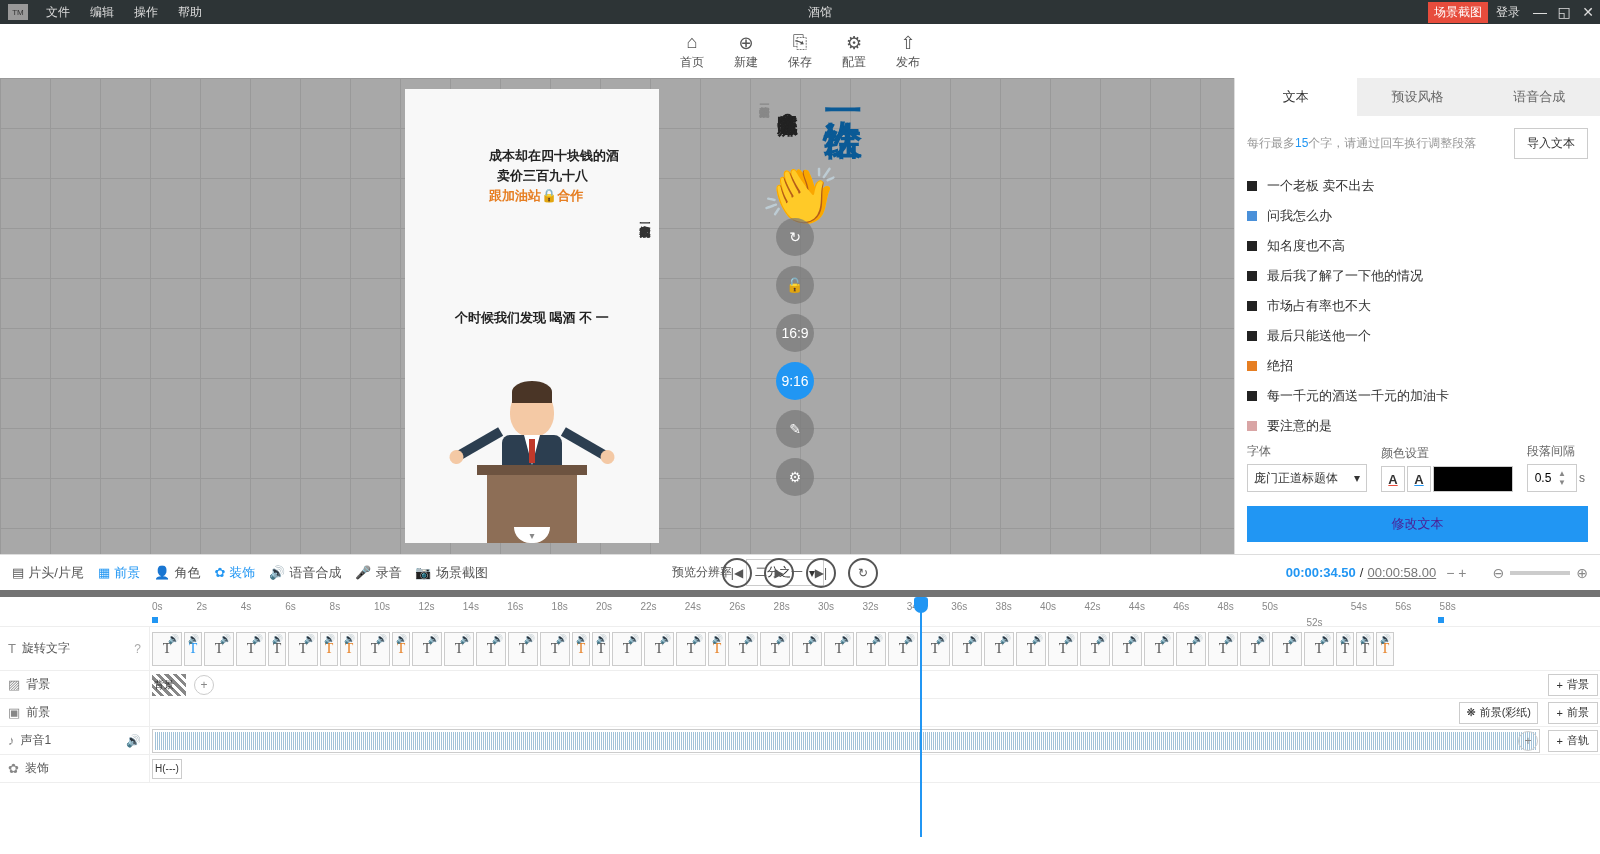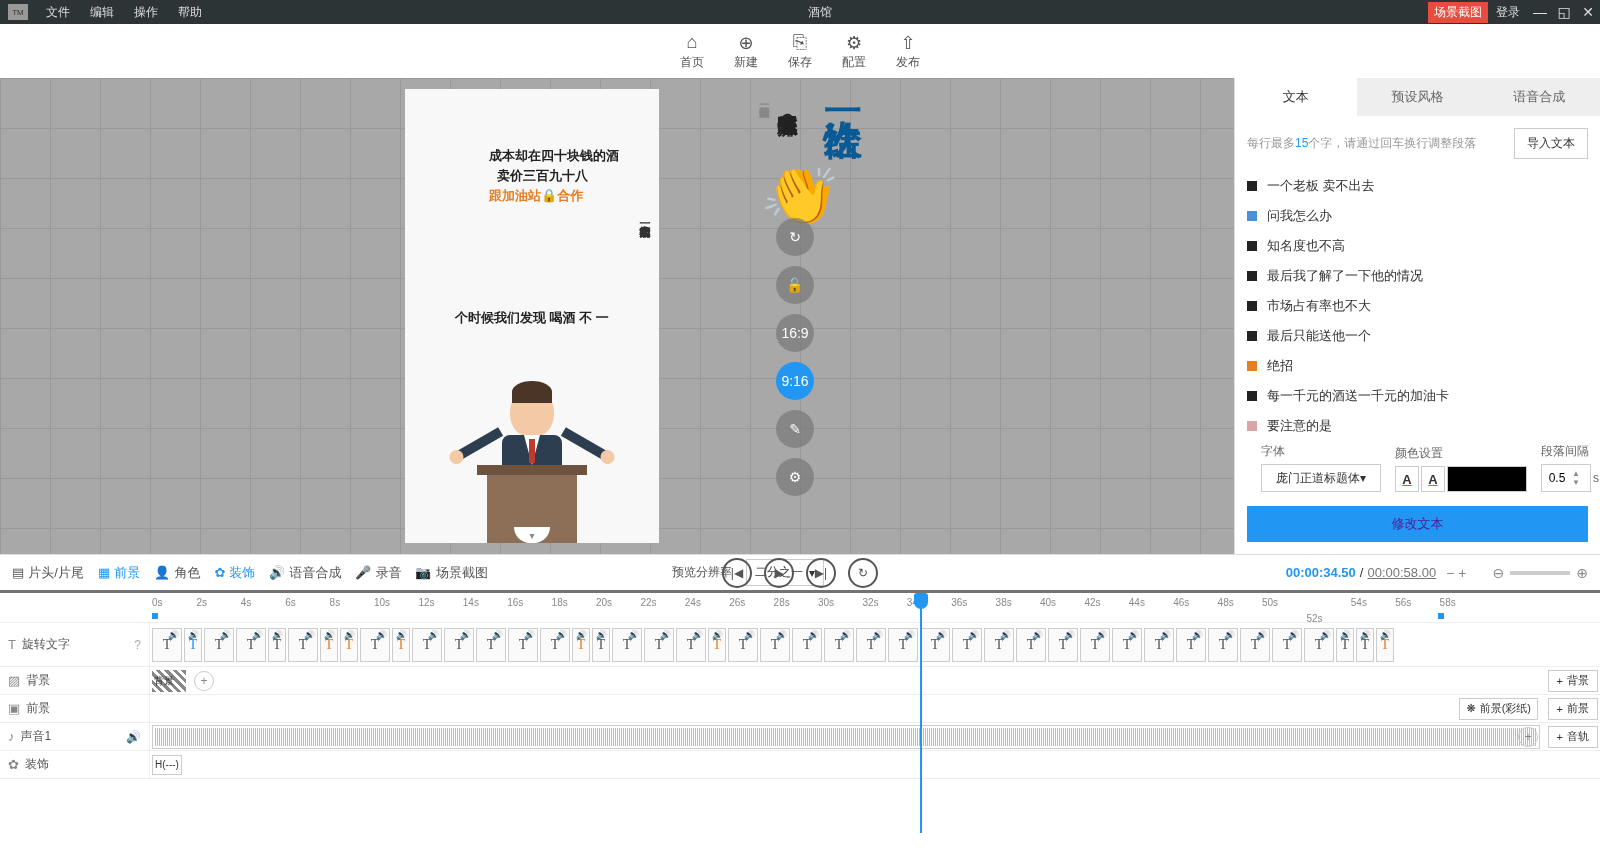--- a/index.html
+++ b/index.html
@@ -60,24 +60,24 @@
 .tabs { display: flex; height: 38px; text-align: center; }
 .tab { flex: 1; display: flex; align-items: center; justify-content: center; background: #eee; cursor: pointer; font-size: 13px; color: #666; }
 .tab.active { background: #fff; color: #333; }
 .import-row { display: flex; align-items: center; padding: 12px; gap: 8px; }
 .import-hint { flex: 1; color: #999; font-size: 12px; }
 .import-hint .num { color: #2196f3; }
 .import-btn { border: 1px solid #ccc; padding: 6px 12px; cursor: pointer; background: #fff; }
 .text-list { flex: 1; overflow-y: auto; padding: 0 12px; }
 .text-item { display: flex; align-items: center; gap: 10px; padding: 6px 0; cursor: pointer; font-size: 13px; }
 .text-item .sq { width: 10px; height: 10px; flex-shrink: 0; }
-.font-row { display: flex; padding: 10px 26px; gap: 14px; align-items: flex-end; }
+.font-row { display: flex; padding: 10px 12px; gap: 14px; align-items: flex-end; }
 .font-col { display: flex; flex-direction: column; gap: 4px; }
 .font-col .lbl { font-size: 12px; color: #666; }
-.font-select { display: flex; align-items: center; border: 1px solid #ccc; height: 28px; padding: 0 6px; cursor: pointer; width: 120px; justify-content: center; }
+.font-select { display: flex; align-items: center; border: 1px solid #ccc; height: 28px; padding: 0 6px; cursor: pointer; width: 120px; justify-content: space-between; }
 .color-btns { display: flex; gap: 2px; align-items: center; }
 .cb { width: 24px; height: 26px; border: 1px solid #ccc; display: flex; align-items: center; justify-content: center; cursor: pointer; font-size: 13px; font-weight: bold; }
 .cb.u1 { text-decoration: underline; text-decoration-color: #e74c3c; }
 .cb.u2 { text-decoration: underline; text-decoration-color: #2196f3; }
 .color-preview { width: 80px; height: 26px; background: #000; border: 1px solid #ccc; }
 .spin { display: flex; border: 1px solid #ccc; height: 28px; width: 50px; align-items: center; }
 .spin input { border: none; width: 30px; text-align: center; font-size: 12px; }
 .spin .arrs { display: flex; flex-direction: column; font-size: 8px; color: #888; }
 .suffix { font-size:12px; color:#666; margin-left:2px; align-self:center; }
 .modify-btn { margin: 4px 12px 12px; background: #2196f3; color: #4c1d95; height: 36px; display: flex; align-items: center; justify-content: center; cursor: pointer; font-size: 13px; }
@@ -92,21 +92,21 @@
 .res-label { font-size: 12px; color: #555; margin-left: 170px; }
 .res-select { border: 1px solid #ccc; padding: 4px 8px; cursor: pointer; display: flex; align-items: center; gap: 6px; }
 .time-display { margin-left: auto; display: flex; align-items: center; gap: 4px; font-size: 13px; }
 .time-cur { color: #2196f3; font-weight: bold; }
 .time-tot { color: #777; text-decoration: underline; }
 .zoom-ctrls { display: flex; gap: 6px; align-items: center; margin-left: 12px; }
 .zc { cursor: pointer; color: #888; font-size: 14px; }
 .zoom-slider { width: 60px; height: 4px; background: #ccc; position: relative; }
 
 
-.timeline { height: 264px; background: #fff; border-top: 3px solid #737373; display: flex; flex-direction: column; }
+.timeline { height: 264px; background: #fff; border-top: 7px solid #737373; display: flex; flex-direction: column; }
 .ruler { height: 30px; display: flex; position: relative; padding-left: 150px; border-bottom: 1px solid #eee; }
 .ruler-tick { position: absolute; top: 4px; font-size: 10px; color: #888; }
 .ruler-mark { position: absolute; top: 20px; width: 6px; height: 6px; background: #2196f3; }
 .playhead { position: absolute; top: 0; width: 2px; height: 240px; background: #2196f3; z-index: 10; }
 .playhead::before { content: ""; position: absolute; top: 0; left: -6px; width: 14px; height: 16px; background: #2196f3; border-radius: 3px 3px 7px 7px; }
 
 .track { height: 44px; display: flex; border-bottom: 1px solid #eee; position: relative; }
 .track.short { height: 28px; }
 .track-header { width: 150px; display: flex; align-items: center; gap: 6px; padding: 0 8px; background: #fff; border-right: 1px solid #eee; font-size: 12px; color: #555; }
 .track-header .ic { color: #888; font-size: 13px; }

